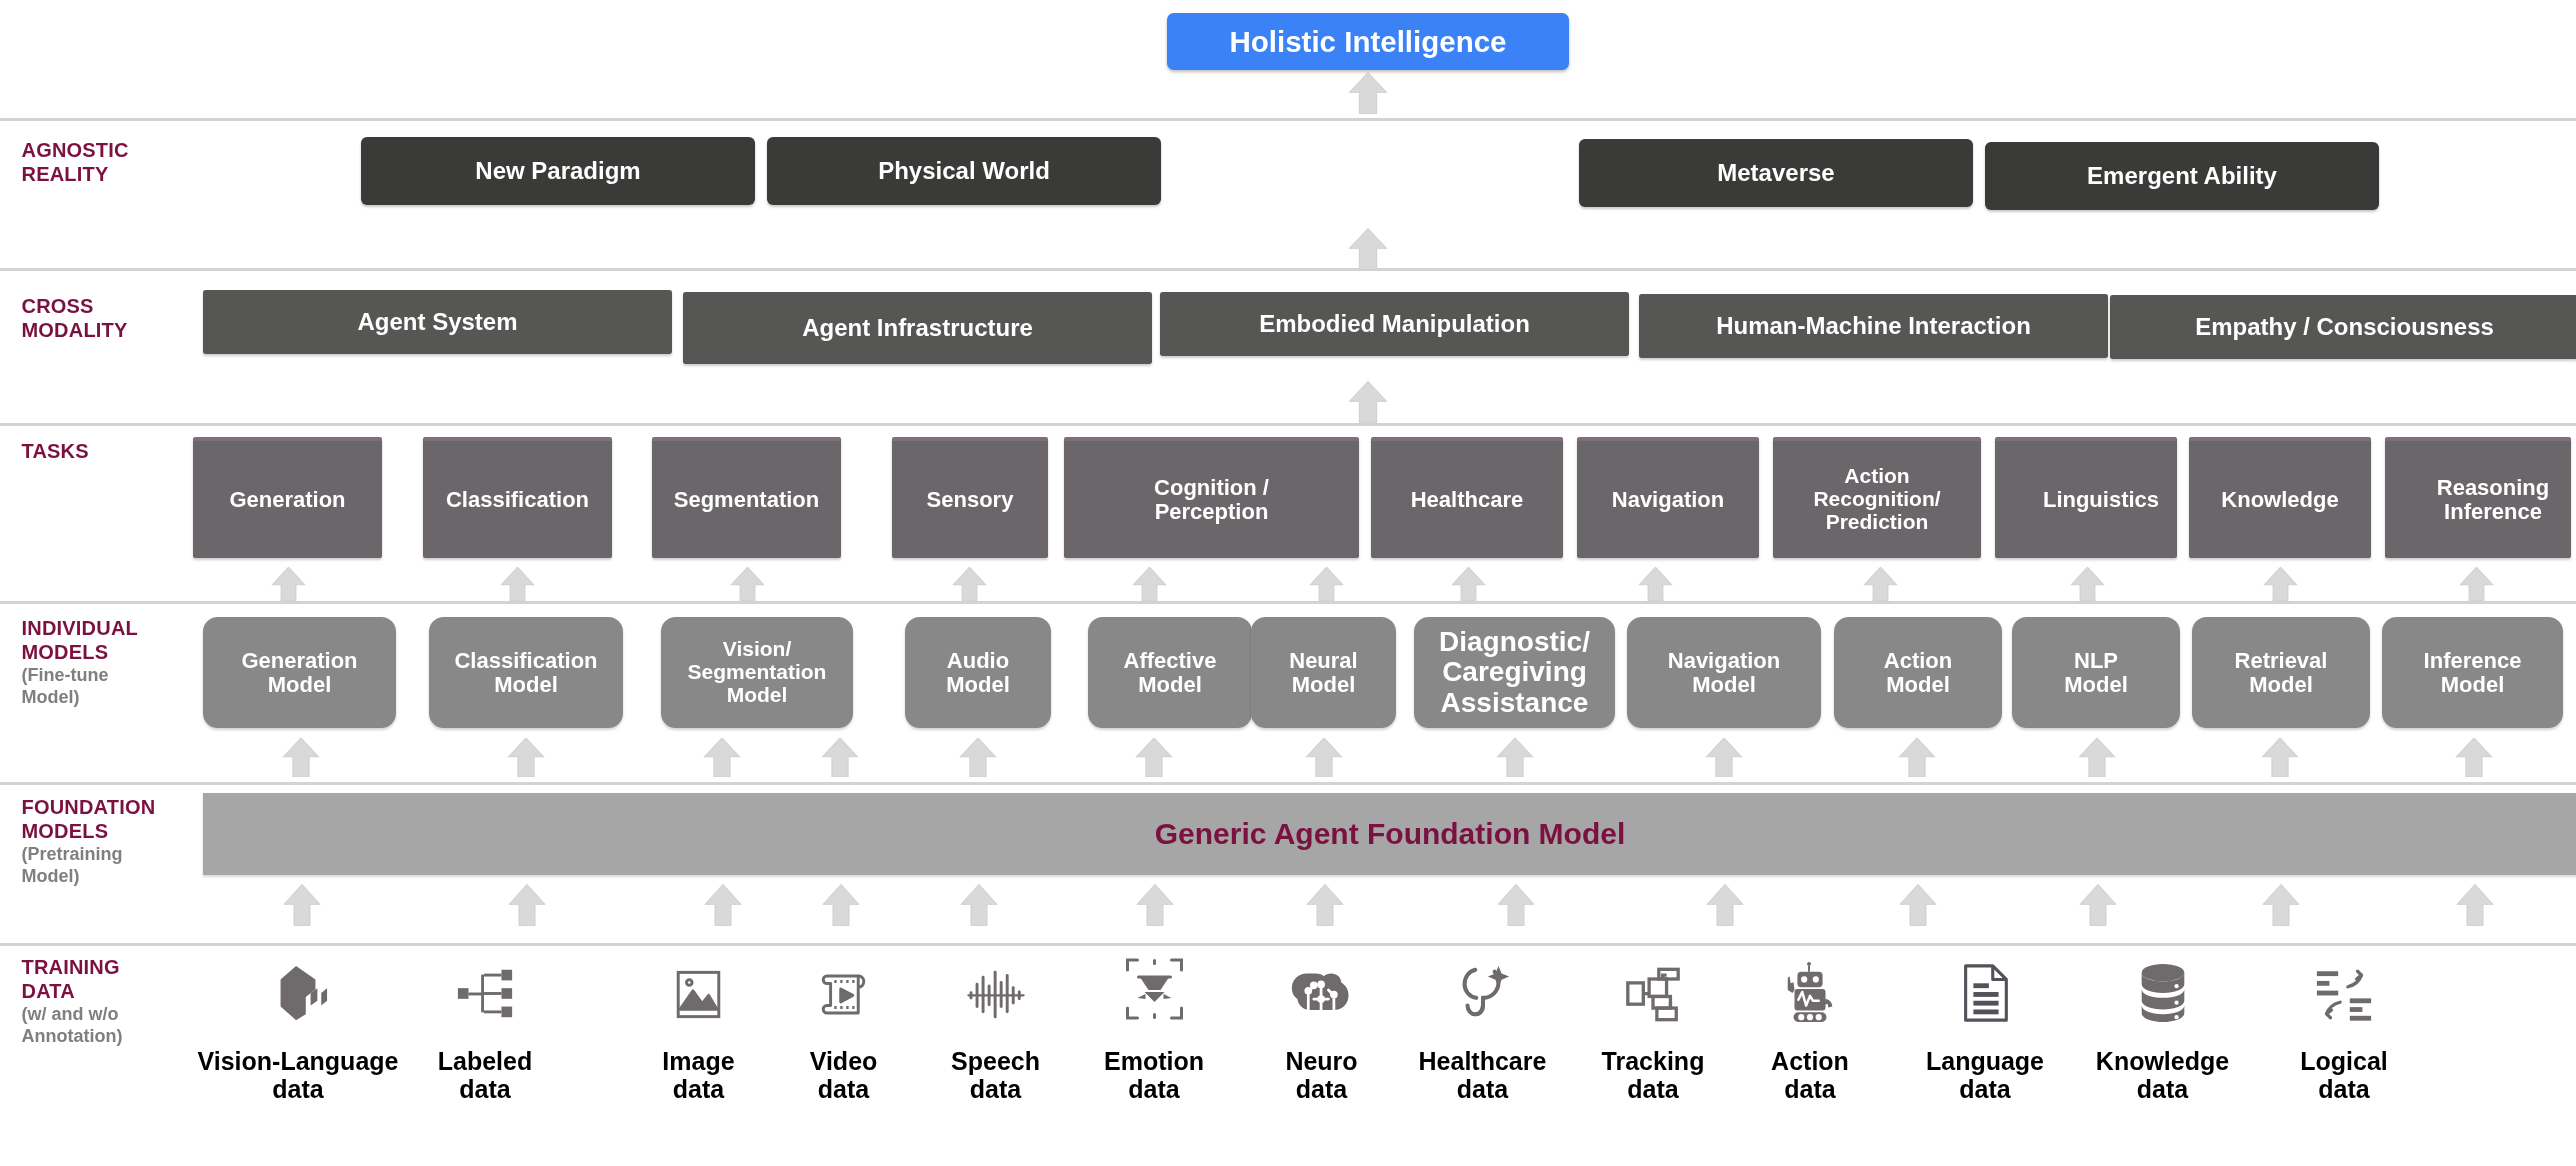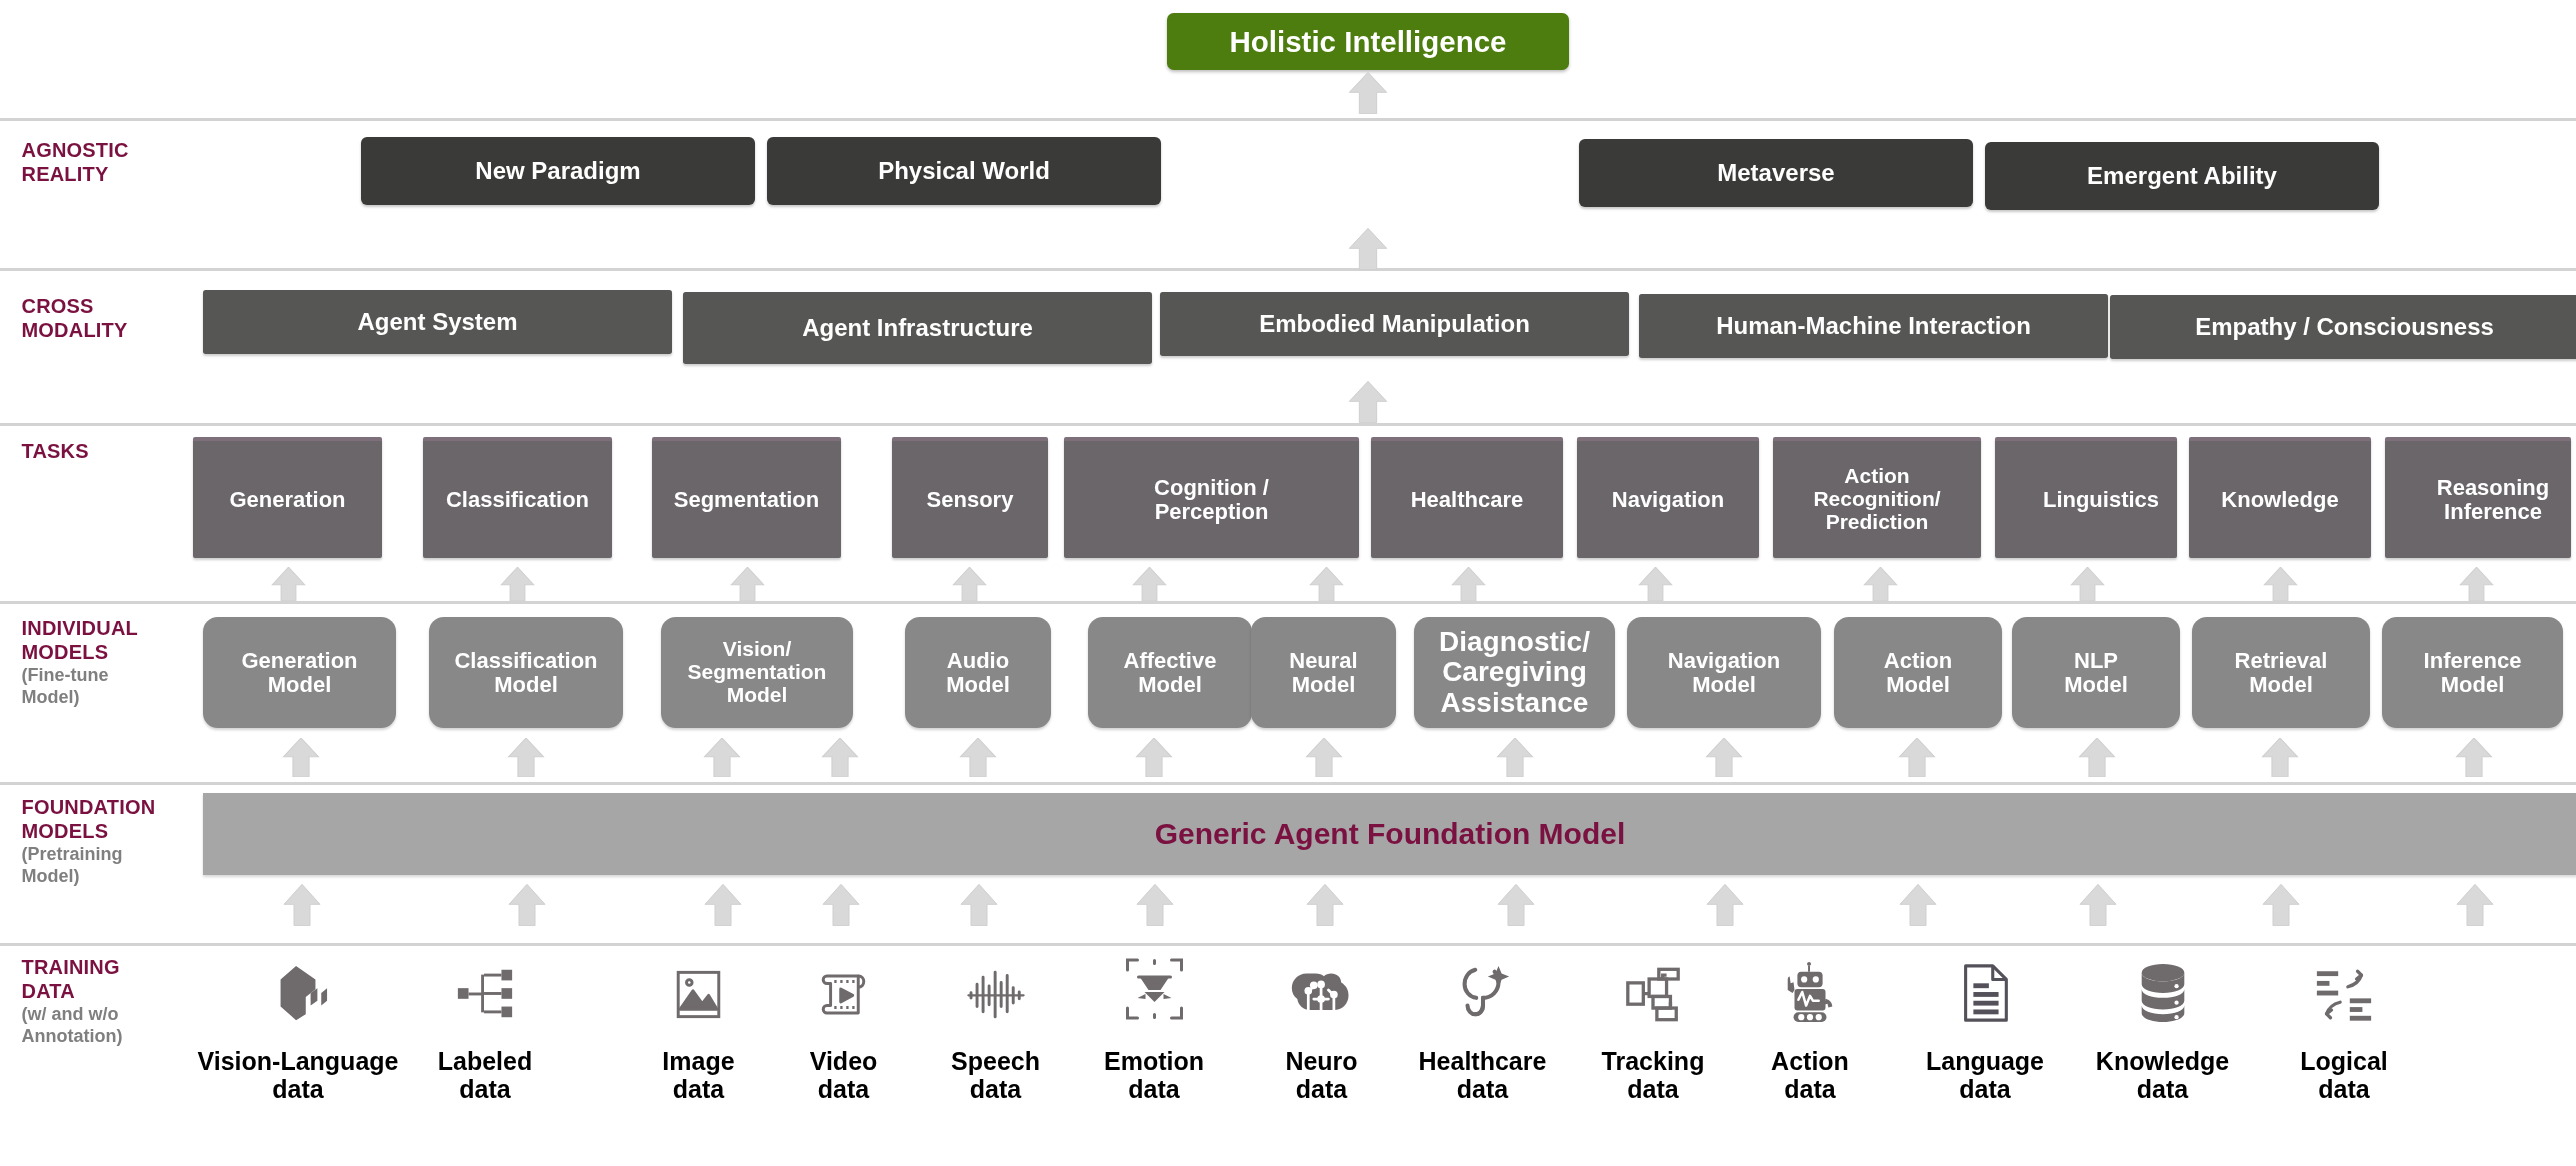--- a/index.html
+++ b/index.html
@@ -38,21 +38,21 @@
     display:flex; align-items:center; justify-content:center;
     text-align:center;
     color:#ffffff;
     font-weight:bold;
     box-sizing:border-box;
     line-height:1.08;
   }
   .box .lbl{display:block; padding:0 5.4px; white-space:pre-line;}
 
   .top-node{
-    background:#4d7c0f; border-radius:6.7px;
+    background:#3b82f6; border-radius:6.7px;
     font-size:29.5px;
     box-shadow:0 2px 3.4px rgba(0,0,0,.25);
   }
   .ar-node{
     background:#3a3a38; border-radius:6px;
     font-size:24px;
     box-shadow:0 2px 2.7px rgba(0,0,0,.22);
   }
   .cm-node{
     background:#565654; border-radius:2.7px;

